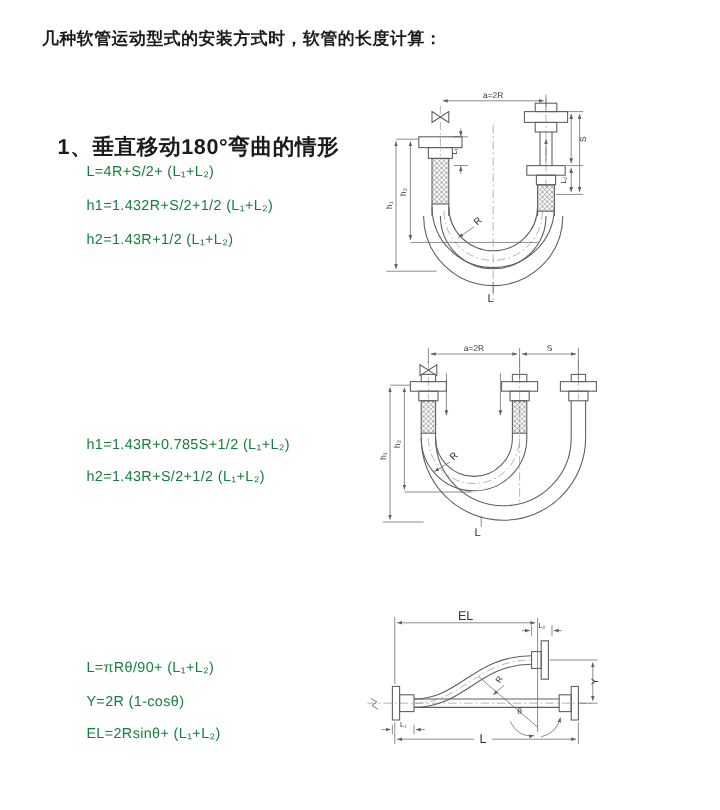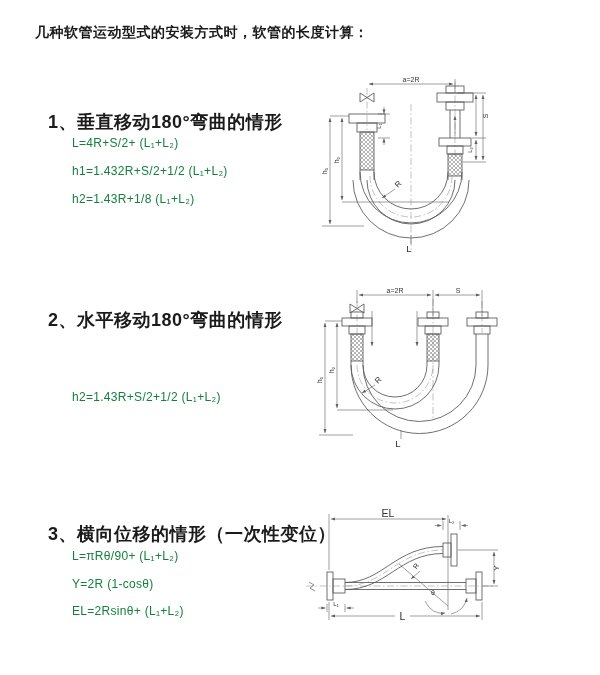--- a/index.html
+++ b/index.html
@@ -23,26 +23,25 @@
 </head>
 <body>
 
 <div class="page">
 
   <div class="title">几种软管运动型式的安装方式时，软管的长度计算：</div>
 
   <div class="heading" style="top:110px">1、垂直移动180°弯曲的情形</div>
   <div class="formula" style="top:136px">L=4R+S/2+ (L₁+L₂)</div>
   <div class="formula" style="top:164px">h1=1.432R+S/2+1/2 (L₁+L₂)</div>
-  <div class="formula" style="top:192px">h2=1.43R+1/8 (L₁+L₂)</div>
-
-  <div class="heading" style="top:308px">2、水平移动180°弯曲的情形</div>
+  <div class="formula" style="top:192px">h2=1.43R+1/2 (L₁+L₂)</div>
+
+  <div class="formula" style="top:363px">h1=1.43R+0.785S+1/2 (L₁+L₂)</div>
   <div class="formula" style="top:390px">h2=1.43R+S/2+1/2 (L₁+L₂)</div>
 
-  <div class="heading" style="top:522px">3、横向位移的情形（一次性变位）</div>
   <div class="formula" style="top:549px">L=πRθ/90+ (L₁+L₂)</div>
   <div class="formula" style="top:577px">Y=2R (1-cosθ)</div>
   <div class="formula" style="top:604px">EL=2Rsinθ+ (L₁+L₂)</div>
 
   <svg class="diag" style="left:312px;top:68px" width="275" height="190" viewBox="0 0 275 190">
     <defs>
       <marker id="d1a" viewBox="0 0 10 10" refX="8.5" refY="5" markerWidth="8" markerHeight="8" orient="auto-start-reverse">
         <path d="M0,1.8 L8.5,5 L0,8.2 Z" fill="#5f5f5f"></path>
       </marker>
       <pattern id="d1b" width="4" height="4" patternUnits="userSpaceOnUse">

